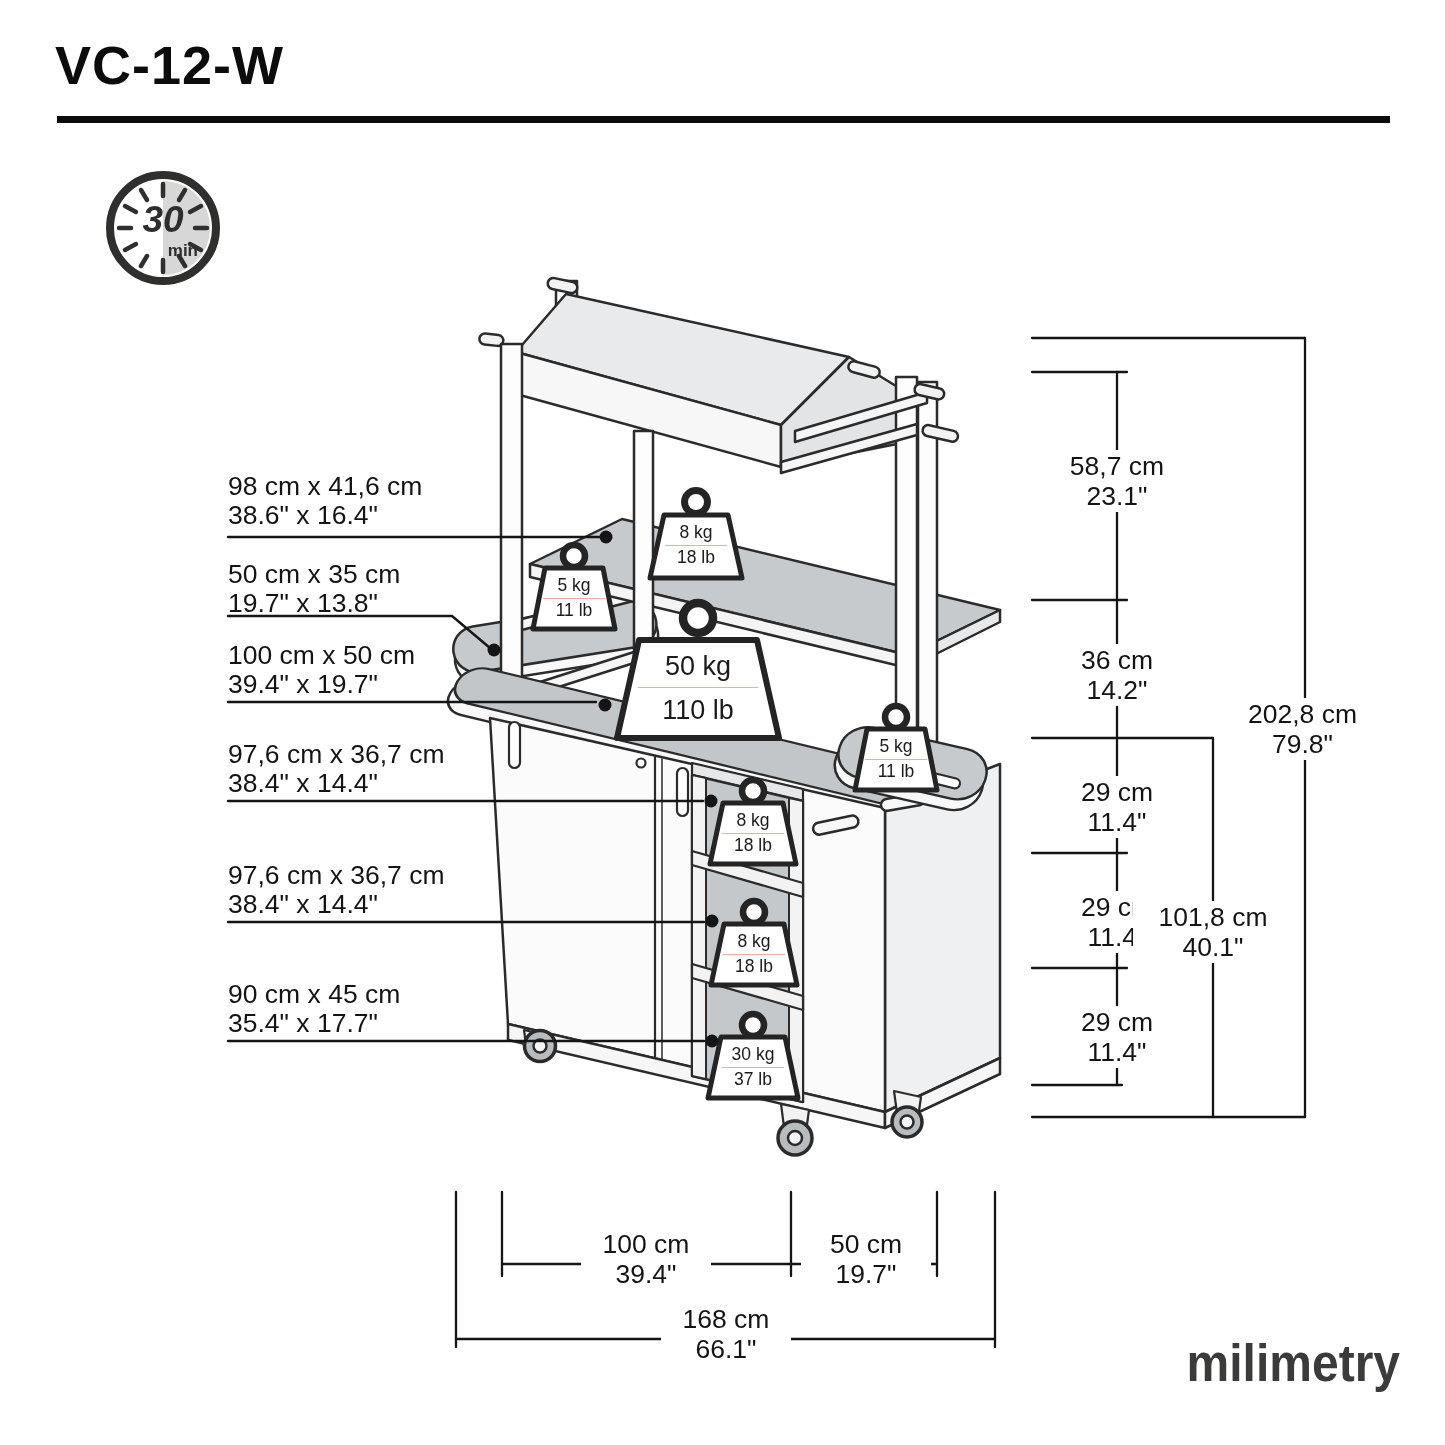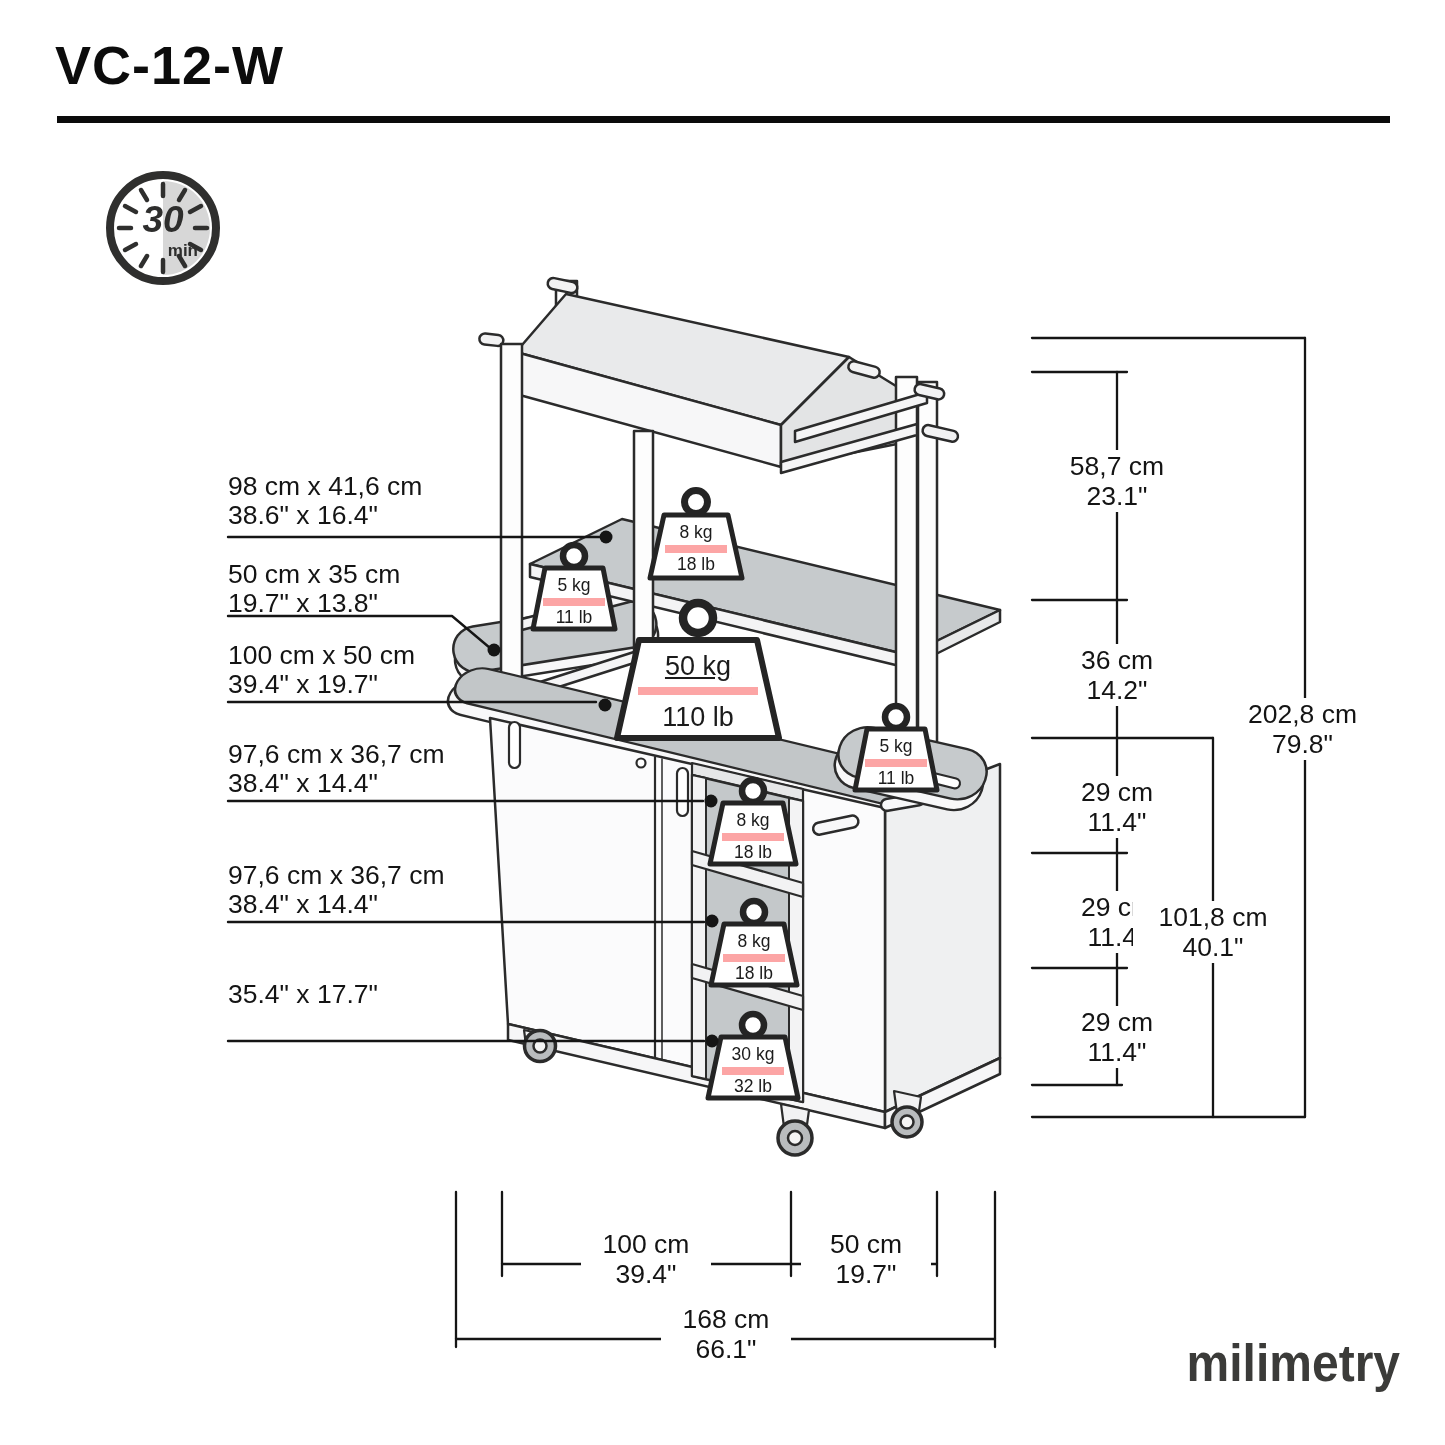--- a/index.html
+++ b/index.html
@@ -11,24 +11,24 @@
   svg{position:absolute;left:0;top:0;}
   .title{
     left:55px;top:34px;font-size:54px;font-weight:800;letter-spacing:1px;color:#0c0c0c;
   }
   .rule{left:57px;top:116px;width:1333px;height:7px;background:#0b0b0b;}
   .clock-num{left:128px;top:199px;width:70px;text-align:center;font-size:37px;font-weight:700;color:#2e2e2d;font-style:italic;}
   .clock-min{left:128px;top:241px;width:70px;text-align:right;font-size:17px;font-weight:700;color:#2e2e2d;}
   .slabel{font-size:26.5px;line-height:29px;color:#141414;width:290px;}
   .dim{font-size:26.5px;line-height:30px;color:#141414;text-align:center;background:#ffffff;padding:1px 0;}
   .wtext{position:absolute;text-align:center;color:#1b1b1b;font-size:17.5px;line-height:22px;}
-  .wtext .kg{display:inline-block;border-bottom:8px solid #fca5a5;padding:0 8px 2px;min-width:46px;}
+  .wtext .kg{display:inline-block;border-bottom:1px solid #fca5a5;padding:0 8px 2px;min-width:46px;}
   .wtext .lb{margin-top:0;}
   .wbig{font-size:27px;line-height:33px;}
-  .wbig .kg{padding:0 12px 4px;min-width:96px;text-decoration:underline;}
+  .wbig .kg{padding:0 12px 4px;min-width:96px;}
   .wbig .lb{margin-top:6px;}
   .logo{left:1095px;top:1336px;width:305px;text-align:right;font-size:48px;font-weight:800;
         letter-spacing:0px;color:#3b3b39;transform:scaleY(1.08);}
 </style>
 </head>
 <body>
 
 <div id="sheet">
 
   <svg width="1445" height="1445" viewBox="0 0 1445 1445">
@@ -227,20 +227,21 @@
   </div>
   <div class="abs slabel" style="left:228px;top:740px">
     <div>97,6 cm x 36,7 cm</div>
     <div>38.4" x 14.4"</div>
   </div>
   <div class="abs slabel" style="left:228px;top:861px">
     <div>97,6 cm x 36,7 cm</div>
     <div>38.4" x 14.4"</div>
   </div>
   <div class="abs slabel" style="left:228px;top:980px">
+    <div>90 cm x 45 cm</div>
     <div>35.4" x 17.7"</div>
   </div>
 
   <div class="abs dim" style="left:1042px;top:450px;width:150px">
     <div>58,7 cm</div>
     <div>23.1"</div>
   </div>
   <div class="abs dim" style="left:1042px;top:644px;width:150px">
     <div>36 cm</div>
     <div>14.2"</div>
@@ -298,17 +299,17 @@
   <div class="wtext" style="left:703px;top:809px;width:100px">
     <div class="kg">8 kg</div>
     <div class="lb">18 lb</div>
   </div>
   <div class="wtext" style="left:704px;top:930px;width:100px">
     <div class="kg">8 kg</div>
     <div class="lb">18 lb</div>
   </div>
   <div class="wtext" style="left:703px;top:1043px;width:100px">
     <div class="kg">30 kg</div>
-    <div class="lb">32 lb</div>
+    <div class="lb">37 lb</div>
   </div>
 
   <div class="abs logo">milimetry</div>
 </div>
 
 </body></html>

